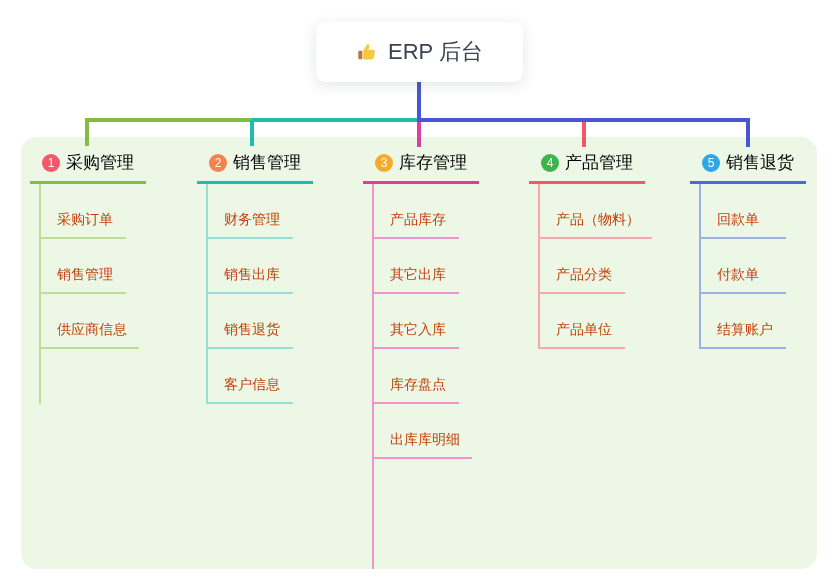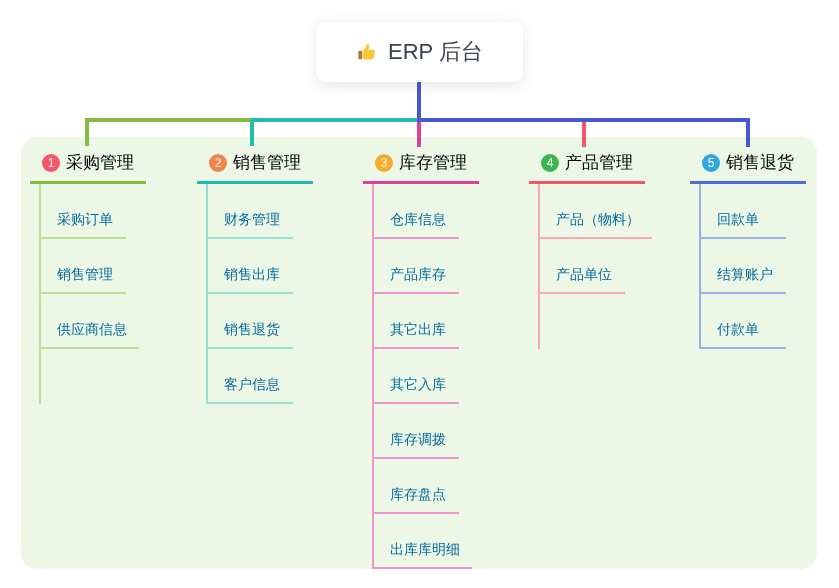--- a/index.html
+++ b/index.html
@@ -29,21 +29,21 @@
          font-size:12px;line-height:18px;text-align:center;flex:0 0 18px;}
   .branch-title{font-size:17px;color:#000000;font-weight:500;white-space:nowrap;}
   .children{position:relative;}
   .vline{position:absolute;left:9px;top:0;width:2px;background:var(--child-line,#bbb);}
   .b1 .vline,.b2 .vline{height:220px}
   .b3 .vline{height:385px}
   .b4 .vline,.b5 .vline{height:165px}
   .child{height:55px;margin-left:10px;display:flex;align-items:flex-end;
          padding:0 12px 8px 17px;border-bottom:2px solid var(--child-line,#bbb);
          width:fit-content;min-width:86px;box-sizing:border-box;
-         font-size:14px;color:#0369a1;white-space:nowrap;}
+         font-size:14px;color:#c2410c;white-space:nowrap;}
   .thumb{width:22px;height:22px;flex:0 0 22px;}
 </style>
 </head>
 <body>
 
 <div id="frame" style="--panel-bg: #ecf7e6;">
 
   <div id="panel"></div>
 
   <div class="conn" id="root-vline" style="background-color: rgb(70, 87, 209);"></div>
@@ -91,48 +91,47 @@
     </div>
   </div>
 
   <div class="branch b3" style="--line: #dd3f9f; --child-line: #f193cd; --badge: #f7a928;">
     <div class="branch-header">
       <span class="badge">3</span>
       <span class="branch-title">库存管理</span>
     </div>
     <div class="children">
       <div class="vline"></div>
-      <div class="child">仓库信息</div>
       <div class="child">产品库存</div>
       <div class="child">其它出库</div>
       <div class="child">其它入库</div>
-      <div class="child">库存调拨</div>
       <div class="child">库存盘点</div>
       <div class="child">出库库明细</div>
     </div>
   </div>
 
   <div class="branch b4" style="--line: #f4566a; --child-line: #f8a8ac; --badge: #3db450;">
     <div class="branch-header">
       <span class="badge">4</span>
       <span class="branch-title">产品管理</span>
     </div>
     <div class="children">
       <div class="vline"></div>
       <div class="child">产品（物料）</div>
+      <div class="child">产品分类</div>
       <div class="child">产品单位</div>
     </div>
   </div>
 
   <div class="branch b5" style="--line: #4e6ad2; --child-line: #9db0e6; --badge: #30a7e5;">
     <div class="branch-header">
       <span class="badge">5</span>
       <span class="branch-title">销售退货</span>
     </div>
     <div class="children">
       <div class="vline"></div>
       <div class="child">回款单</div>
+      <div class="child">付款单</div>
       <div class="child">结算账户</div>
-      <div class="child">付款单</div>
     </div>
   </div>
 
 </div>
 
 </body></html>

